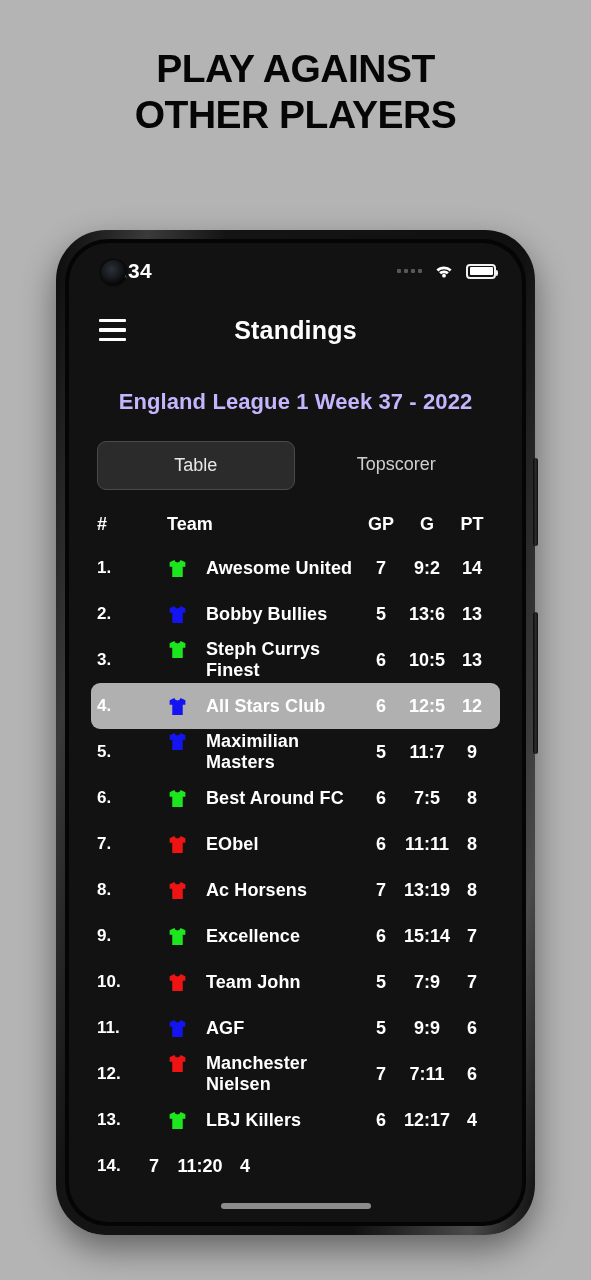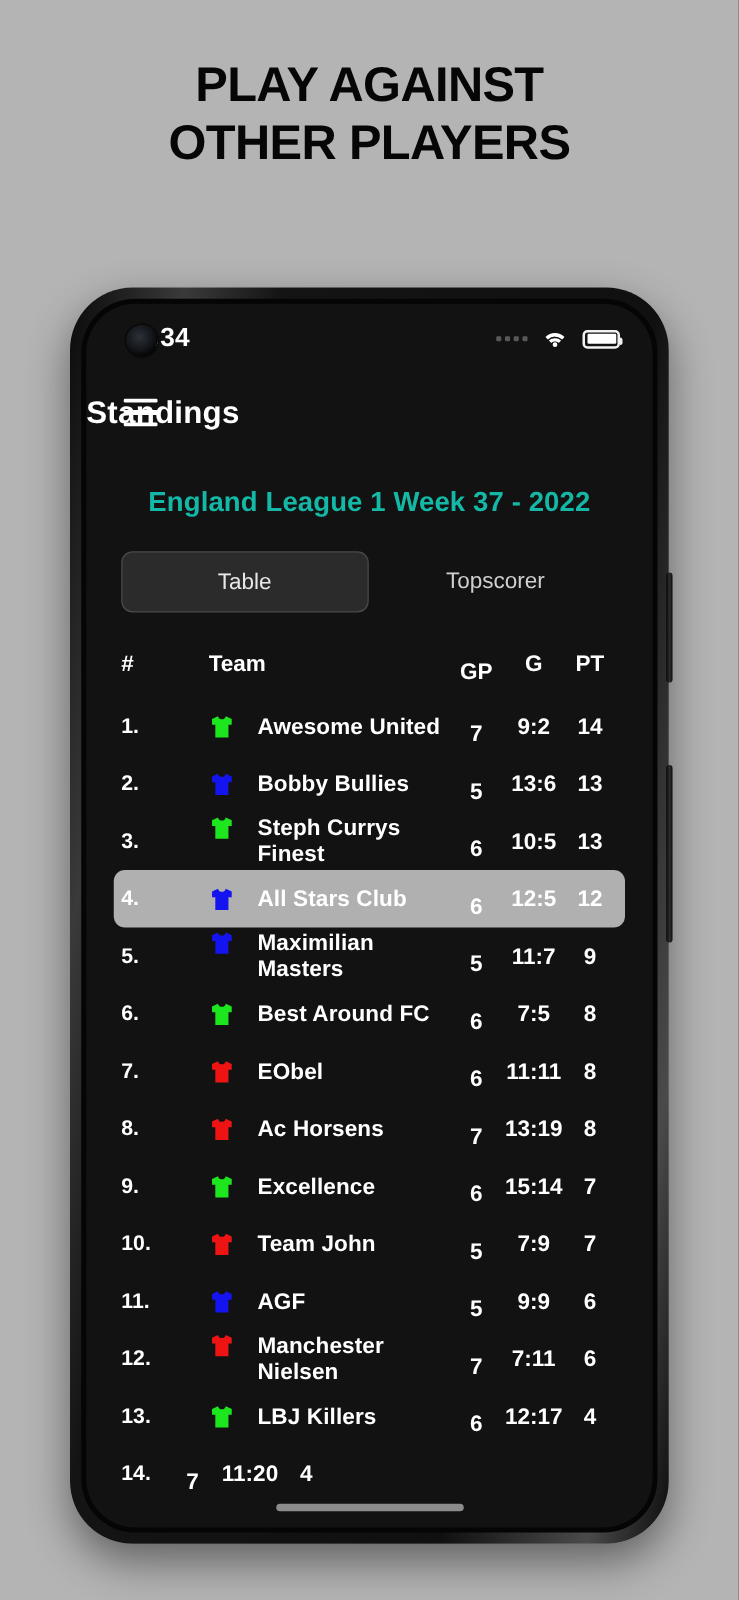--- a/index.html
+++ b/index.html
@@ -124,31 +124,31 @@
   .hamburger { width:27px; cursor:pointer; }
   .hamburger span {
     display:block;
     height:3.5px; background:#ffffff;
     border-radius:1px;
     margin-bottom:6px;
   }
   .hamburger span:last-child { margin-bottom:0; }
   .appbar-title {
     position:absolute; left:0; right:0;
-    text-align:left;
+    text-align:center;
     color:#ffffff;
     font-size:25px;
     font-weight:bold;
     letter-spacing:0.2px;
   }
 
   
   .league-title {
     text-align:center;
-    color:#14b8a6;
+    color:#c4b5fd;
     font-size:22px;
     font-weight:bold;
     padding:28px 0 26px;
     letter-spacing:0.1px;
   }
 
   
   .tabs {
     display:flex;
     padding:0 28px;
@@ -175,21 +175,21 @@
     padding:24px 28px 10px;
     color:#ffffff;
     font-size:18px;
     font-weight:bold;
   }
   .col-rank { width:34px; flex:none; }
   .col-team { flex:1;margin-left:36px; }
   .col-gp, .col-g, .col-pt {
     flex:none; text-align:center;
   }
-  .col-gp { width:46px;margin-top:13px; }
+  .col-gp { width:46px; }
   .col-g  { width:46px; }
   .col-pt { width:44px; }
 
   .rows { padding:0 22px; }
 
   .row {
     display:flex; align-items:center;
     height:46px;
     padding:0 6px;
     border-radius:9px;

